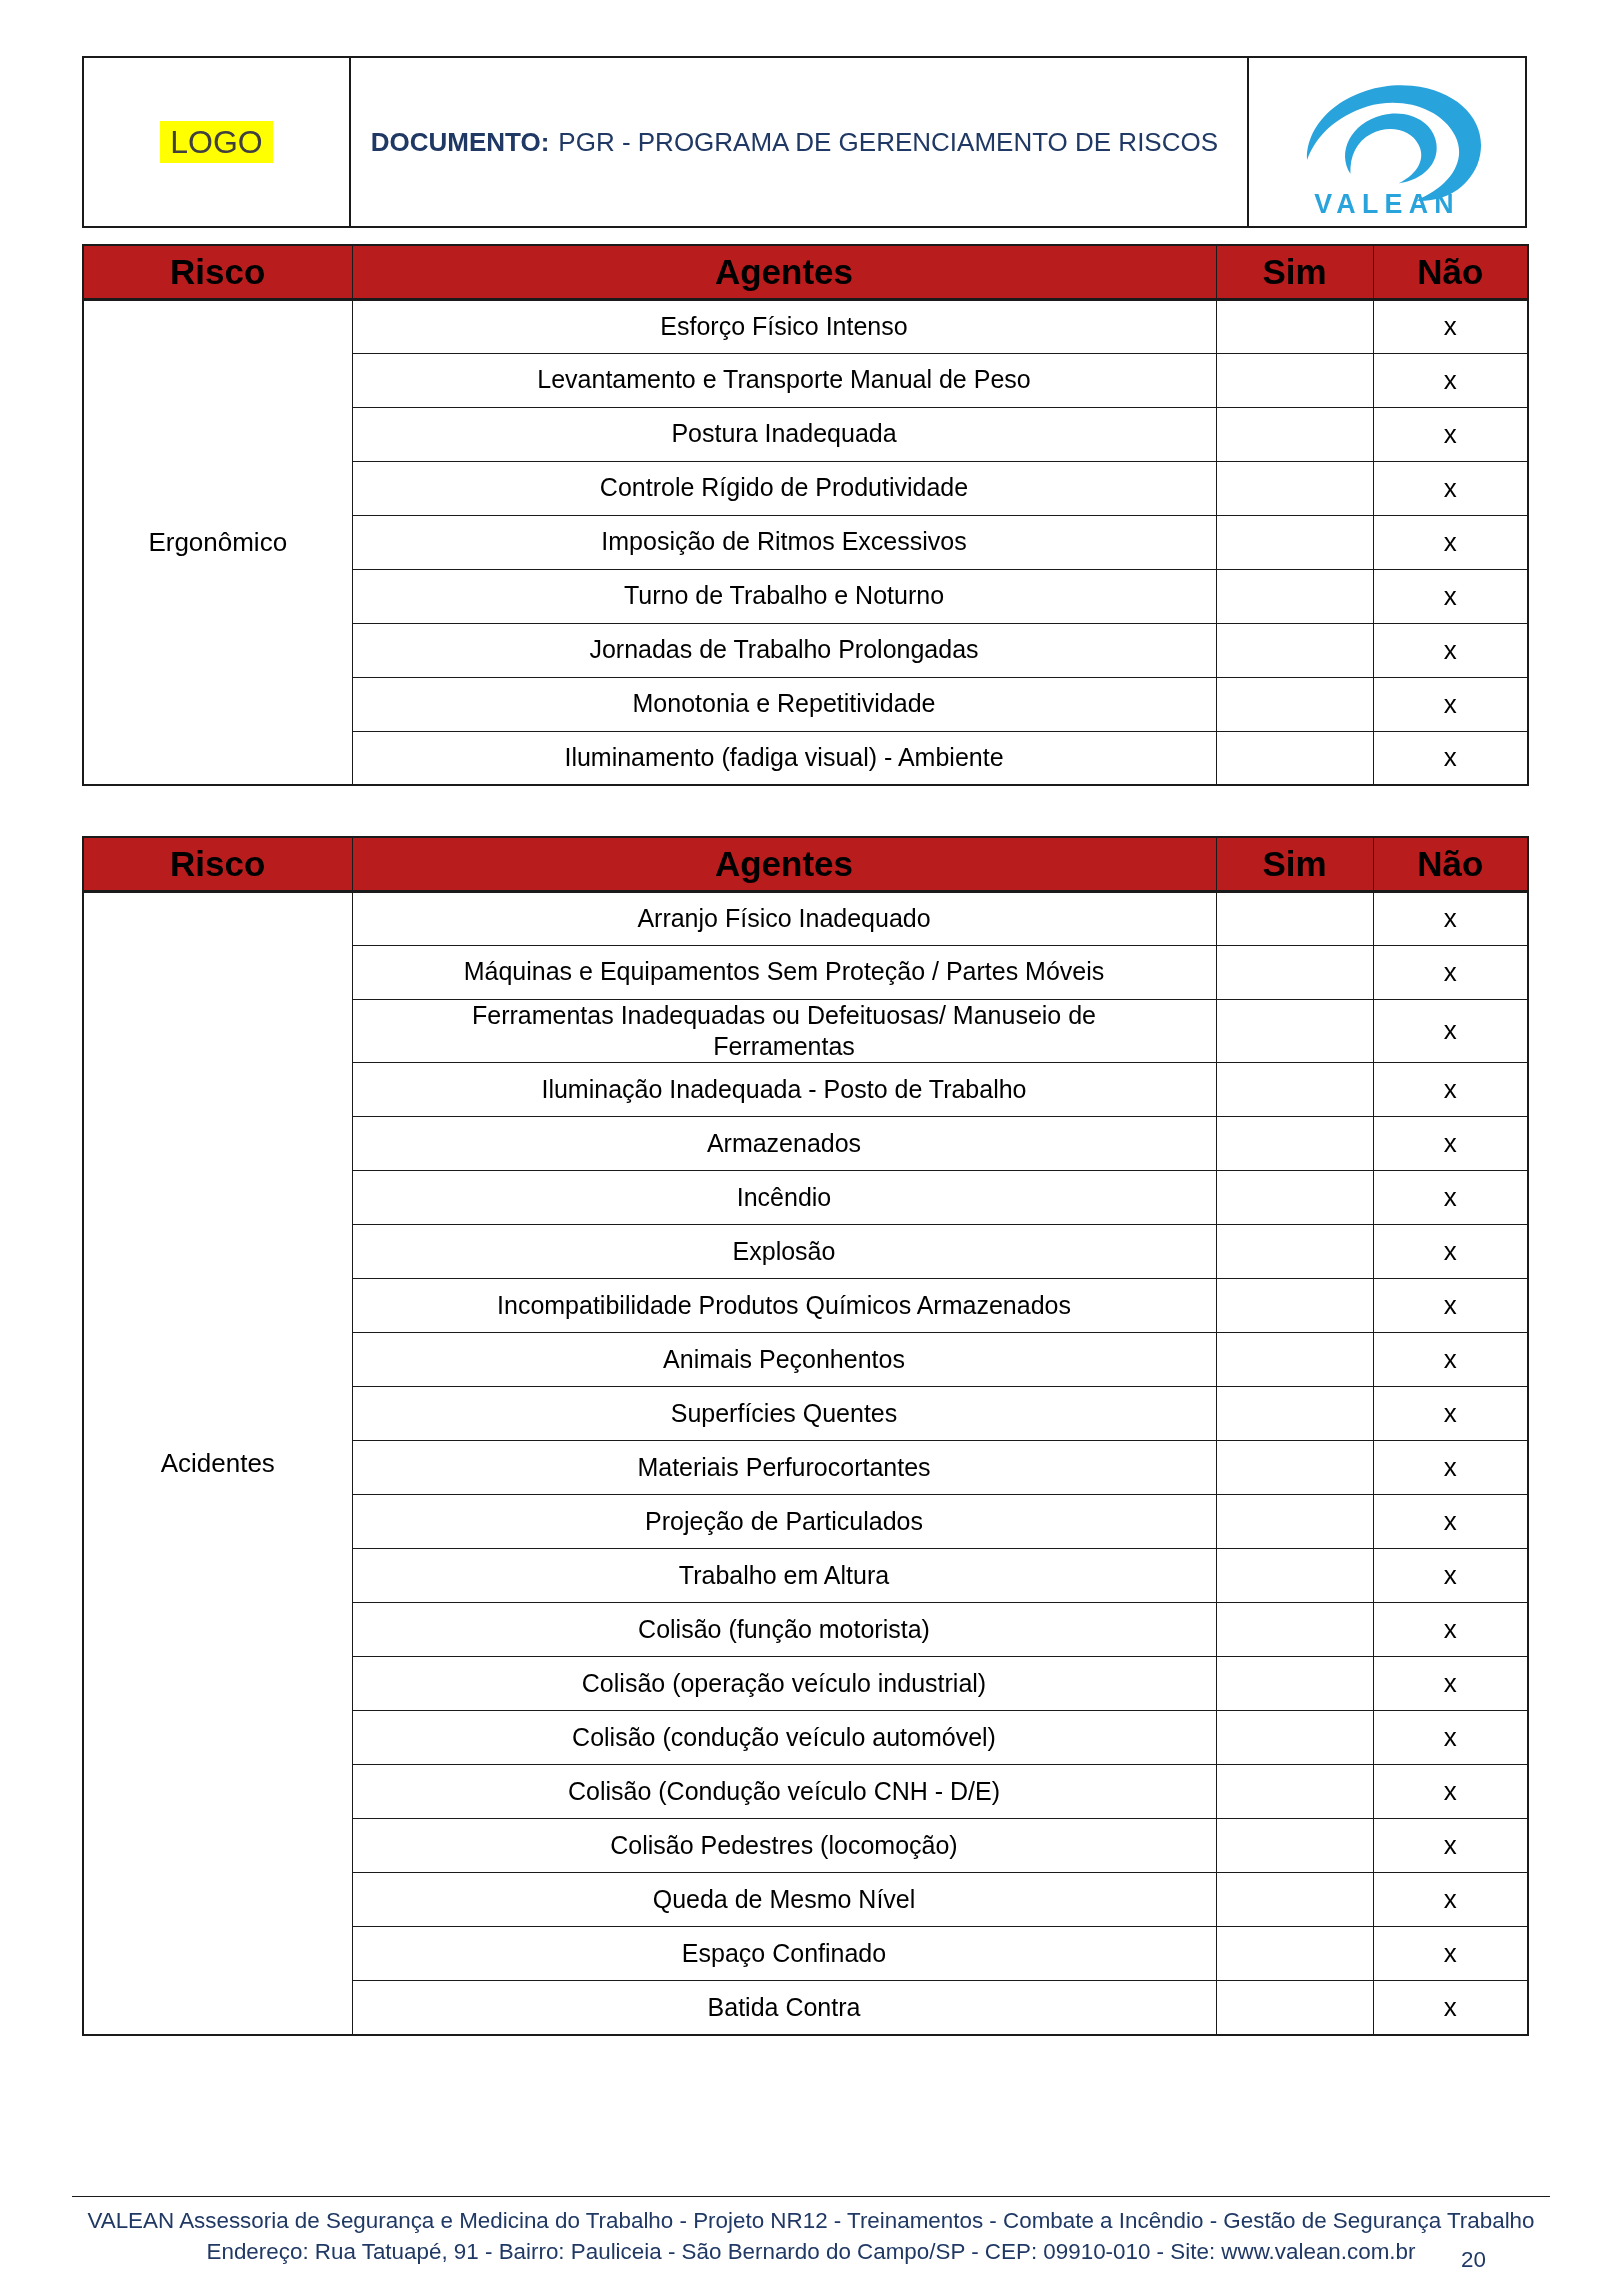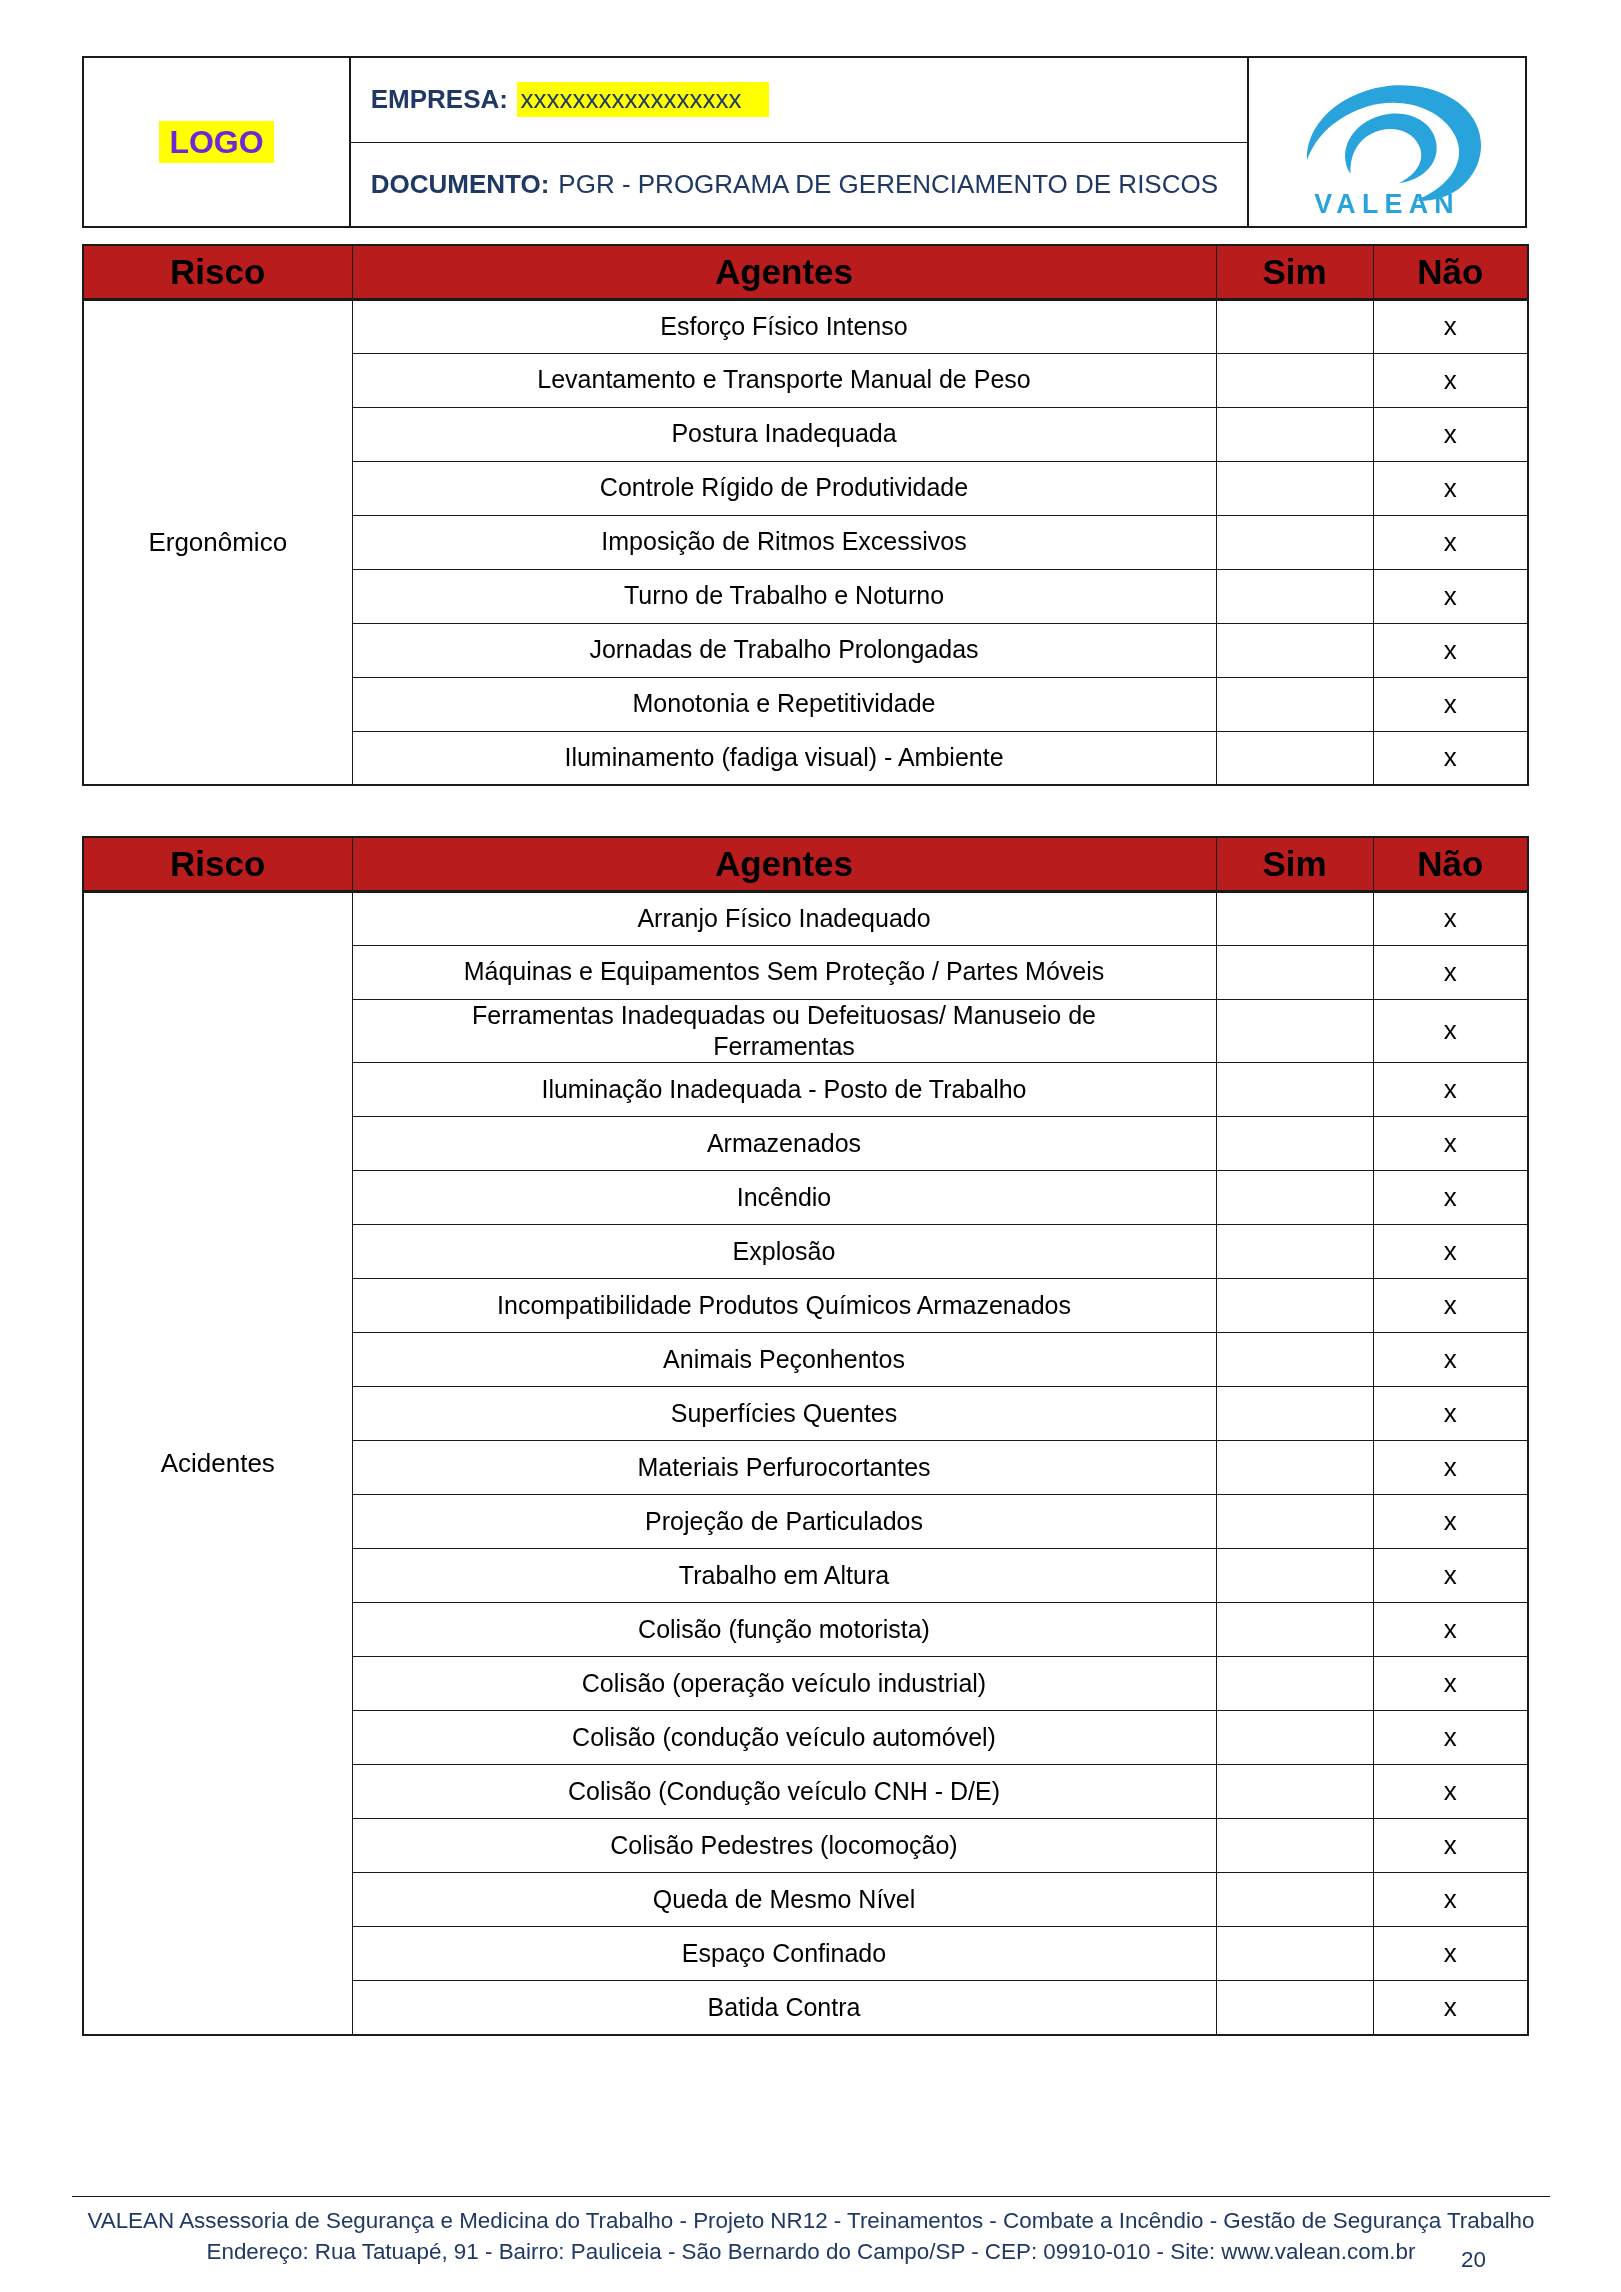--- a/index.html
+++ b/index.html
@@ -23,22 +23,22 @@
     display: flex;
     background: #fff;
   }
   .logo-cell {
     width: 267px;
     border-right: 2.7px solid #1a1a1a;
     display: flex; align-items: center; justify-content: center;
   }
   .logo-hl {
     background: #FFFF00;
-    color: #6d28d9;
-    font-weight: bold;
+    color: #404040;
+    font-weight: normal;
     font-size: 32px;
     padding: 2.7px 10.7px;
   }
   .mid-cell {
     flex: 1;
     display: flex; flex-direction: column;
     border-right: 2.7px solid #1a1a1a;
   }
   .mid-row {
     flex: 1;
@@ -115,24 +115,20 @@
 </head>
 <body>
 
 <div class="page">
 
   <div class="header-box">
     <div class="logo-cell">
       <span class="logo-hl">LOGO</span>
     </div>
     <div class="mid-cell">
-      <div class="mid-row">
-        <span class="fld-label">EMPRESA:</span>
-        <span class="hl-value">xxxxxxxxxxxxxxxxx</span>
-      </div>
       <div class="mid-row">
         <span class="fld-label">DOCUMENTO:</span>
         <span>PGR - PROGRAMA DE GERENCIAMENTO DE RISCOS</span>
       </div>
     </div>
     <div class="brand-cell">
       <svg class="brand-svg" width="208" height="159" viewBox="0 0 232 178">
         <g transform="rotate(-8 116 85)">
           <path fill="#29A3DC" d="M24,96 C30,44 96,16 152,30 C208,44 234,88 212,128 C196,154 168,164 138,158 C178,148 202,122 192,92 C180,58 138,40 99,46 C64,52 38,70 24,96 Z"></path>
           <path fill="#29A3DC" d="M70,118 C58,92 78,62 114,58 C146,55 170,74 170,98 C170,120 150,136 122,136 C146,128 156,112 150,96 C144,78 120,69 99,77 C82,83 72,98 70,118 Z"></path>

